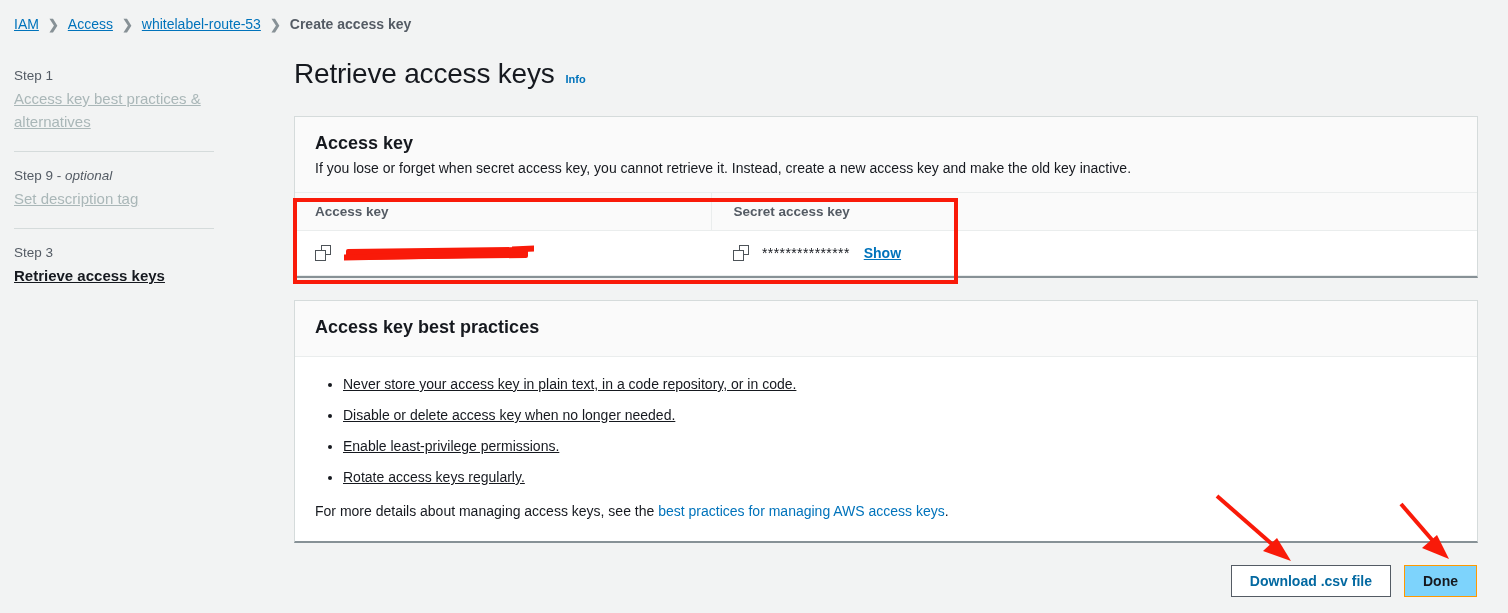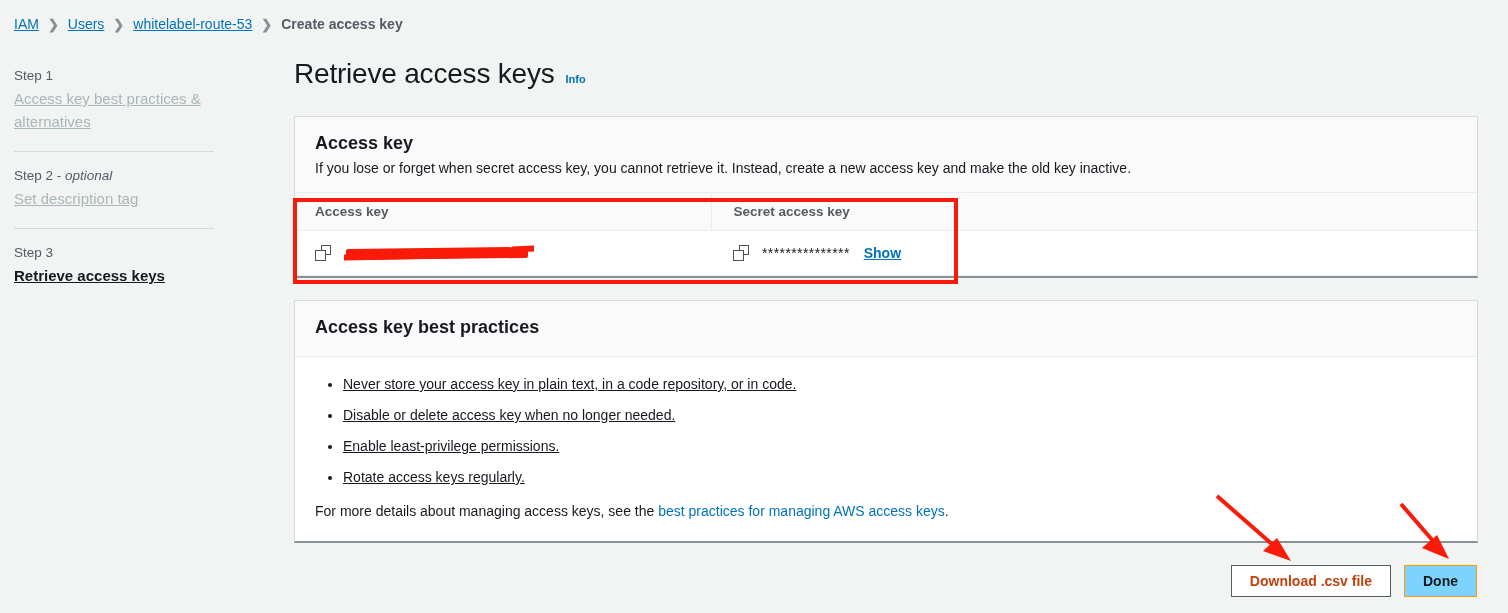--- a/index.html
+++ b/index.html
@@ -260,21 +260,21 @@
     font-size: 14px;
     font-weight: bold;
     height: 32px;
     padding: 0 18px;
     cursor: pointer;
     line-height: 30px;
   }
   .btn-normal {
     background: #ffffff;
     border: 1px solid #545b64;
-    color: #c2410c;
+    color: #0369a1;
   }
   .btn-primary {
     background: #7dd3fc;
     border: 1px solid #ff9900;
     color: #16191f;
   }
 
   
   .annot-layer {
     position: absolute;
@@ -286,39 +286,39 @@
     position: absolute;
     border: 4px solid #f91a09;
   }
 </style>
 </head>
 <body>
 
 <div class="breadcrumb">
   <span class="bc-link">IAM</span>
   <span class="bc-sep">❯</span>
-  <span class="bc-link">Users</span>
+  <span class="bc-link">Access</span>
   <span class="bc-sep">❯</span>
   <span class="bc-link">whitelabel-route-53</span>
   <span class="bc-sep">❯</span>
   <span class="bc-current">Create access key</span>
 </div>
 
 <div class="wizard">
 
   <div class="wz-block">
     <div class="wz-step-label">Step 1</div>
     <div class="wz-title">Access key best practices &amp; alternatives</div>
   </div>
 
   <div class="wz-divider"></div>
 
   <div class="wz-block">
     <div class="wz-step-label">
-      <span>Step 2</span><span> - </span><span class="optional">optional</span>
+      <span>Step 9</span><span> - </span><span class="optional">optional</span>
     </div>
     <div class="wz-title">Set description tag</div>
   </div>
 
   <div class="wz-divider"></div>
 
   <div class="wz-block">
     <div class="wz-step-label">Step 3</div>
     <div class="wz-title active">Retrieve access keys</div>
   </div>

